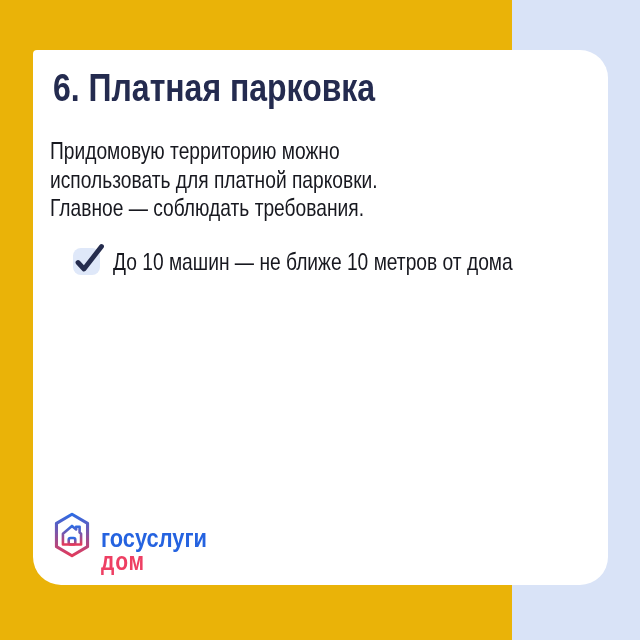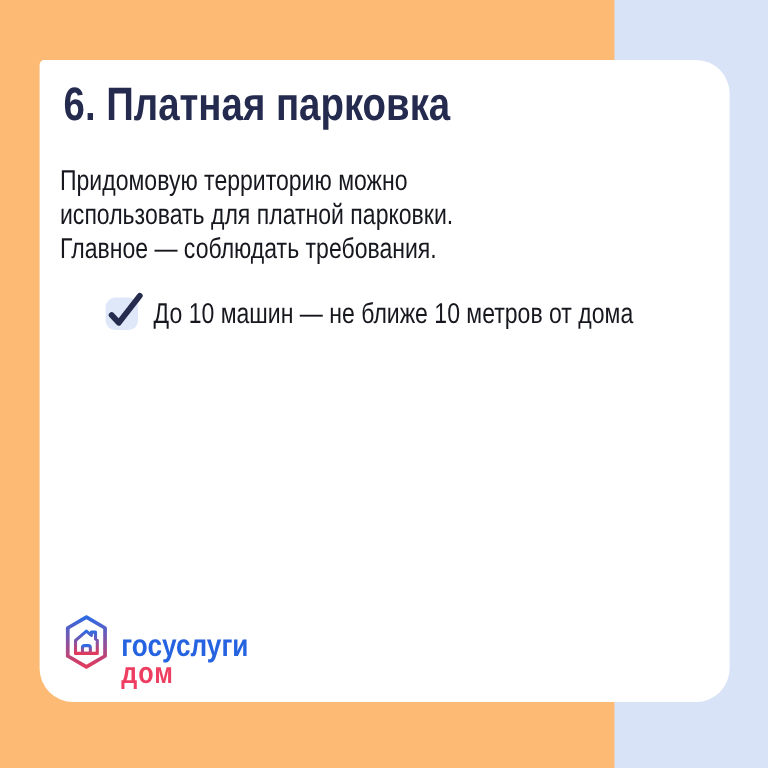--- a/index.html
+++ b/index.html
@@ -8,21 +8,21 @@
     width: 640px;
     height: 640px;
     background: #d9e3f7;
     font-family: "Liberation Sans", sans-serif;
     overflow: hidden;
   }
   .page {
     position: relative;
     width: 512px;
     height: 640px;
-    background: #fdba74;
+    background: #eab308;
   }
   .card {
     position: absolute;
     left: 33px;
     top: 50px;
     width: 575px;
     height: 535px;
     background: #ffffff;
     border-radius: 4px 28px 28px 28px;
   }
@@ -46,21 +46,21 @@
   }
   .intro .line {
     font-size: 24px;
     line-height: 28.5px;
     white-space: nowrap;
     transform: scaleX(0.8);
     transform-origin: 0 50%;
   }
   .item {
     position: absolute;
-    left: 19px;
+    left: 4px;
     display: flex;
     gap: 13px;
     align-items: center;
     padding-left: 36px;
   }
   .item.i1 { top: 198px; }
   .item.i2 { top: 251px; }
   .item.i3 { top: 302px; }
   .badge {
     position: relative;

